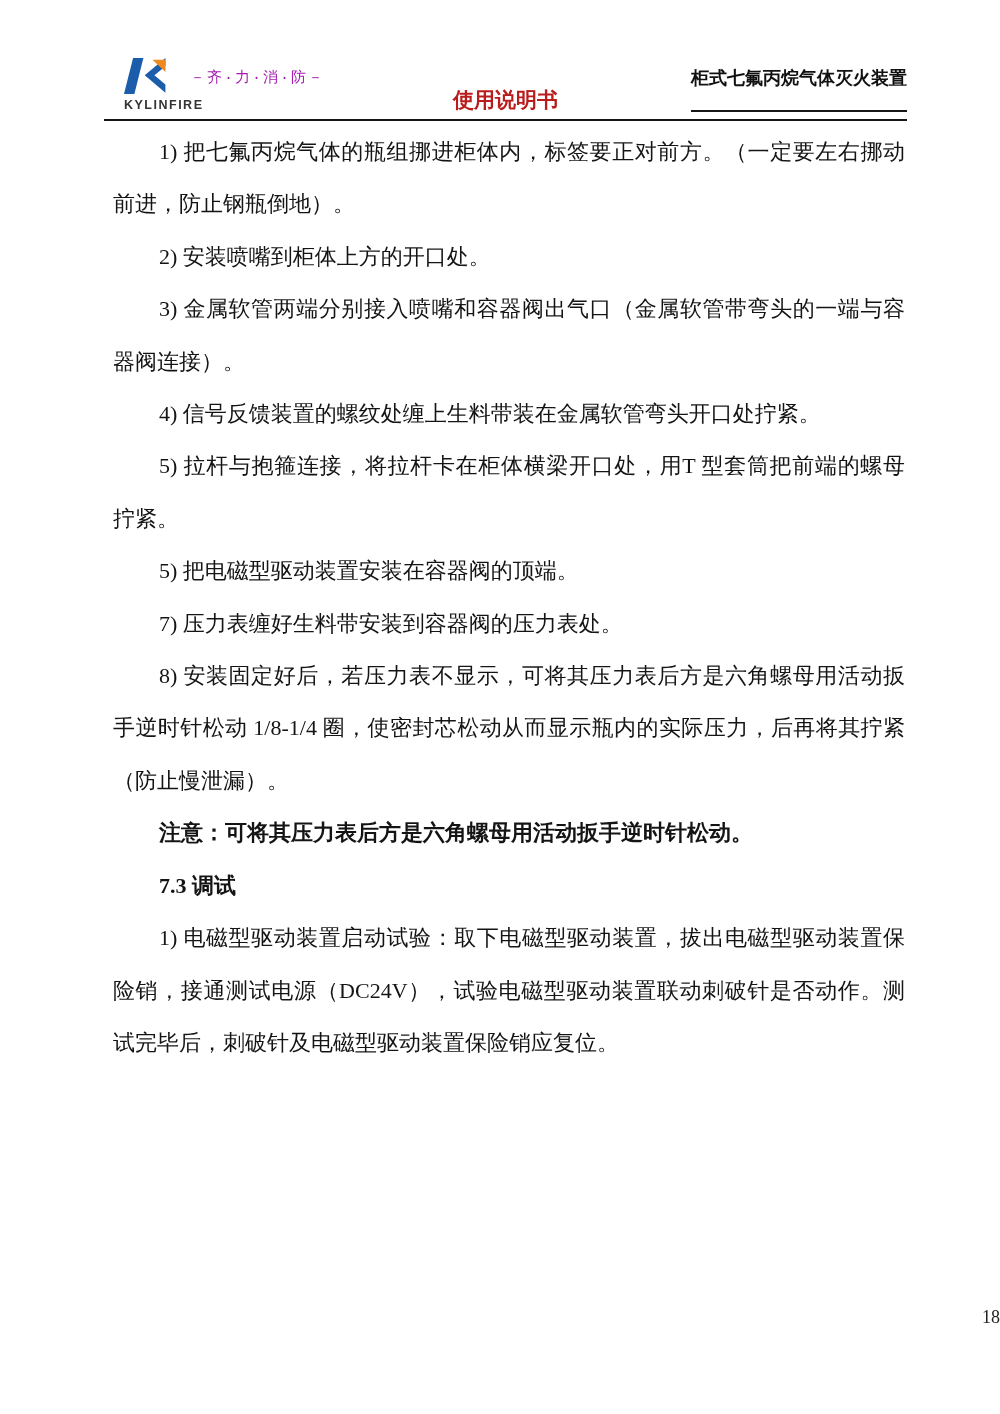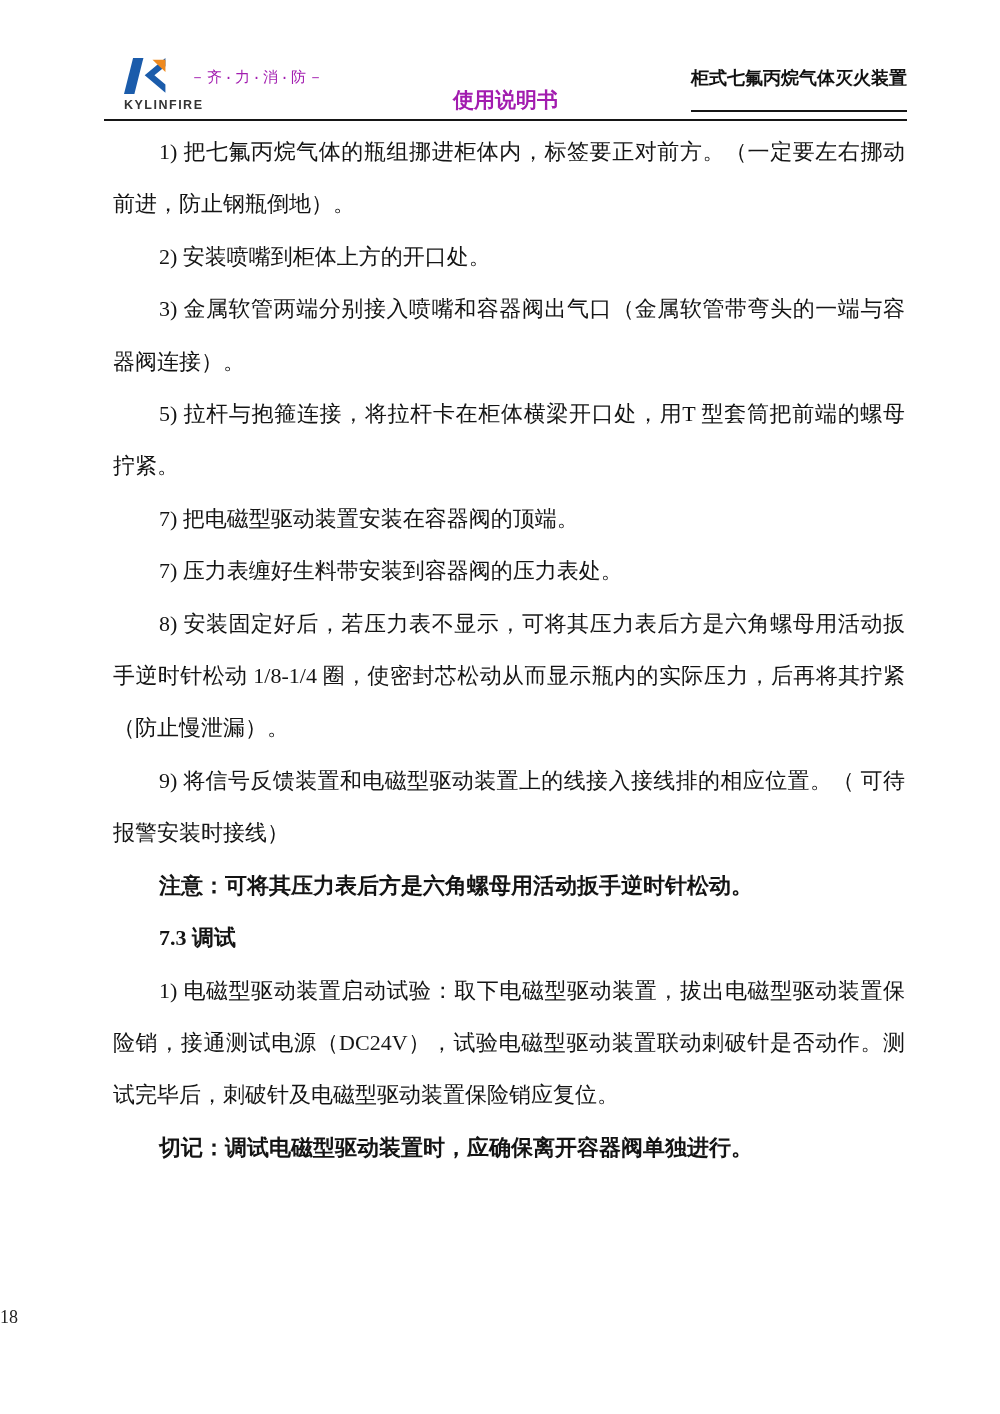--- a/index.html
+++ b/index.html
@@ -27,21 +27,21 @@
     color:#333333;white-space:nowrap;
   }
   .slogan{
     position:absolute;left:86px;top:68px;
     font-family:Liberation Mono, monospace;
     font-size:15px;letter-spacing:2px;color:#a21caf;white-space:nowrap;
   }
   .doc-type{
     position:absolute;left:50%;bottom:5px;transform:translateX(-50%);
     font-family:"Liberation Sans","DejaVu Sans",sans-serif;
-    font-size:21px;font-weight:600;color:#a21caf;white-space:nowrap;
+    font-size:21px;font-weight:600;color:#b91c1c;white-space:nowrap;
   }
   .product-title{
     position:absolute;right:0;bottom:7px;
     font-family:"Liberation Sans","DejaVu Sans",sans-serif;
     font-size:18px;font-weight:600;color:#111;white-space:nowrap;
     border-bottom:2px solid #161616;padding-bottom:20px;
   }
   
   .main{
     position:absolute;left:113px;right:95px;top:126px;
@@ -58,21 +58,21 @@
     font-family:"Liberation Sans","DejaVu Sans",sans-serif;
     font-weight:bold;
   }
   .section-heading{
     font-family:Liberation Serif, serif;
     font-weight:bold;
   }
   
   .page-num{
     position:absolute;left:0;right:0;bottom:86px;
-    text-align:left;font-size:18px;color:#222;
+    text-align:right;font-size:18px;color:#222;
   }
 </style>
 </head>
 <body>
 
 <div class="page">
 
   <div class="header">
     <svg class="logo-mark" viewBox="0 0 68 56" xmlns="http://www.w3.org/2000/svg">
       <polygon points="14,0 30,0 16,56 0,56" fill="#1b5cab"></polygon>
@@ -82,26 +82,25 @@
     <div class="brand-name">KYLINFIRE</div>
     <div class="slogan">－齐·力·消·防－</div>
     <div class="doc-type">使用说明书</div>
     <div class="product-title">柜式七氟丙烷气体灭火装置</div>
   </div>
 
   <div class="main">
     <p class="para">1) 把七氟丙烷气体的瓶组挪进柜体内，标签要正对前方。（一定要左右挪动前进，防止钢瓶倒地）。</p>
     <p class="para">2) 安装喷嘴到柜体上方的开口处。</p>
     <p class="para">3) 金属软管两端分别接入喷嘴和容器阀出气口（金属软管带弯头的一端与容器阀连接）。</p>
+    <p class="para">4) 信号反馈装置的螺纹处缠上生料带装在金属软管弯头开口处拧紧。</p>
     <p class="para">5) 拉杆与抱箍连接，将拉杆卡在柜体横梁开口处，用T 型套筒把前端的螺母拧紧。</p>
-    <p class="para">7) 把电磁型驱动装置安装在容器阀的顶端。</p>
+    <p class="para">5) 把电磁型驱动装置安装在容器阀的顶端。</p>
     <p class="para">7) 压力表缠好生料带安装到容器阀的压力表处。</p>
     <p class="para">8) 安装固定好后，若压力表不显示，可将其压力表后方是六角螺母用活动扳手逆时针松动 1/8-1/4 圈，使密封芯松动从而显示瓶内的实际压力，后再将其拧紧（防止慢泄漏）。</p>
-    <p class="para">9) 将信号反馈装置和电磁型驱动装置上的线接入接线排的相应位置。（ 可待报警安装时接线）</p>
     <p class="para hei">注意：可将其压力表后方是六角螺母用活动扳手逆时针松动。</p>
     <p class="para section-heading">7.3 调试</p>
     <p class="para">1) 电磁型驱动装置启动试验：取下电磁型驱动装置，拔出电磁型驱动装置保险销，接通测试电源（DC24V），试验电磁型驱动装置联动刺破针是否动作。测试完毕后，刺破针及电磁型驱动装置保险销应复位。</p>
-    <p class="para hei">切记：调试电磁型驱动装置时，应确保离开容器阀单独进行。</p>
   </div>
 
   <div class="page-num">18</div>
 
 </div>
 
 </body></html>

